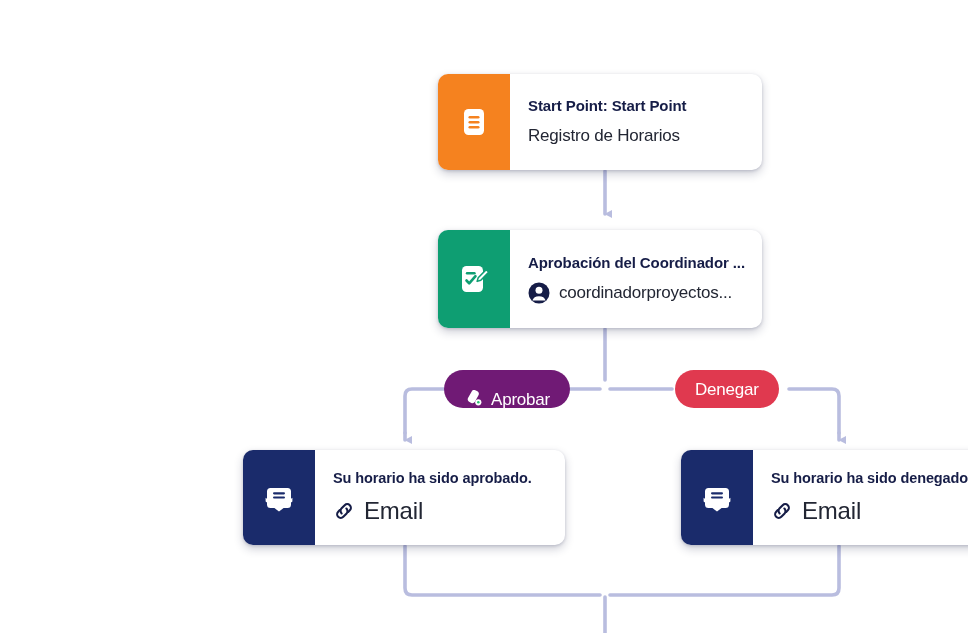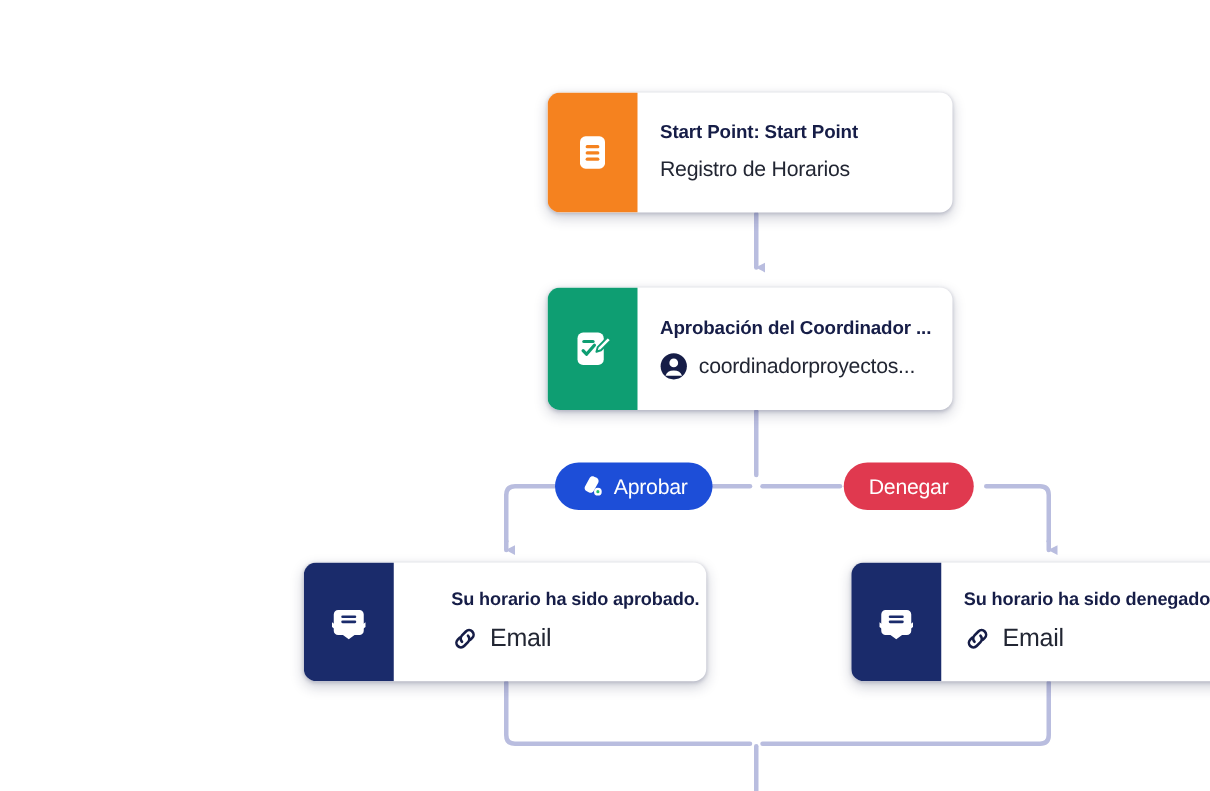--- a/index.html
+++ b/index.html
@@ -68,27 +68,27 @@
   }
   .node-sub.with-icon {
     display: flex;
     align-items: center;
     gap: 9px;
   }
 
   
   #node-start      { left: 438px; top: 74px;  width: 324px; height: 96px; }
   #node-approval   { left: 438px; top: 230px; width: 324px; height: 98px; }
-  #node-email-ok   { left: 243px; top: 450px; width: 322px; height: 95px; gap: 28px; }
+  #node-email-ok   { left: 243px; top: 450px; width: 322px; height: 95px; }
   #node-email-no   { left: 681px; top: 450px; width: 322px; height: 95px; }
 
   #node-email-ok .node-title,
   #node-email-no .node-title { font-size: 14.5px; }
   #node-email-ok .node-sub,
-  #node-email-no .node-sub   { font-size: 20px; margin-top: 8px; }
+  #node-email-no .node-sub   { font-size: 24px; margin-top: 8px; }
 
   
   .pill {
     position: absolute;
     display: flex;
     align-items: center;
     gap: 8px;
     height: 38px;
     padding: 0 20px;
     border-radius: 19px;
@@ -167,21 +167,21 @@
         <rect x="11.5" y="16" width="11" height="2.6" rx="1.3" fill="#f5821f"></rect>
         <rect x="11.5" y="21" width="11" height="2.6" rx="1.3" fill="#f5821f"></rect>
       </svg>
     </div>
     <div class="node-body">
       <div class="node-title">Start Point: Start Point</div>
       <div class="node-sub">Registro de Horarios</div>
     </div>
   </div>
 
-  <div class="pill" id="pill-approve" style="background:#1d4ed8;">
+  <div class="pill" id="pill-approve" style="background:#701a75;align-items:flex-end;">
     <svg class="icon-svg" width="19" height="19" viewBox="0 0 19 19">
       <path d="M13.4,2.2 C14.8,3.1 15.3,4.7 14.6,6.1 L10.9,12.8 C10.2,14.1 8.6,14.6 7.3,13.9
                L5.1,12.7 C3.8,12 3.3,10.4 4,9.1 L7.7,2.4 C8.4,1.1 10,0.6 11.3,1.3 Z" fill="#ffffff"></path>
       <circle cx="14.3" cy="13.3" r="3.1" fill="#ffffff"></circle>
       <circle cx="14.3" cy="13.3" r="1.25" fill="#25c16f"></circle>
     </svg>
     <span class="pill-label">Aprobar</span>
   </div>
 
   <div class="pill" id="pill-deny" style="background:#e0394f;text-align:center;">

